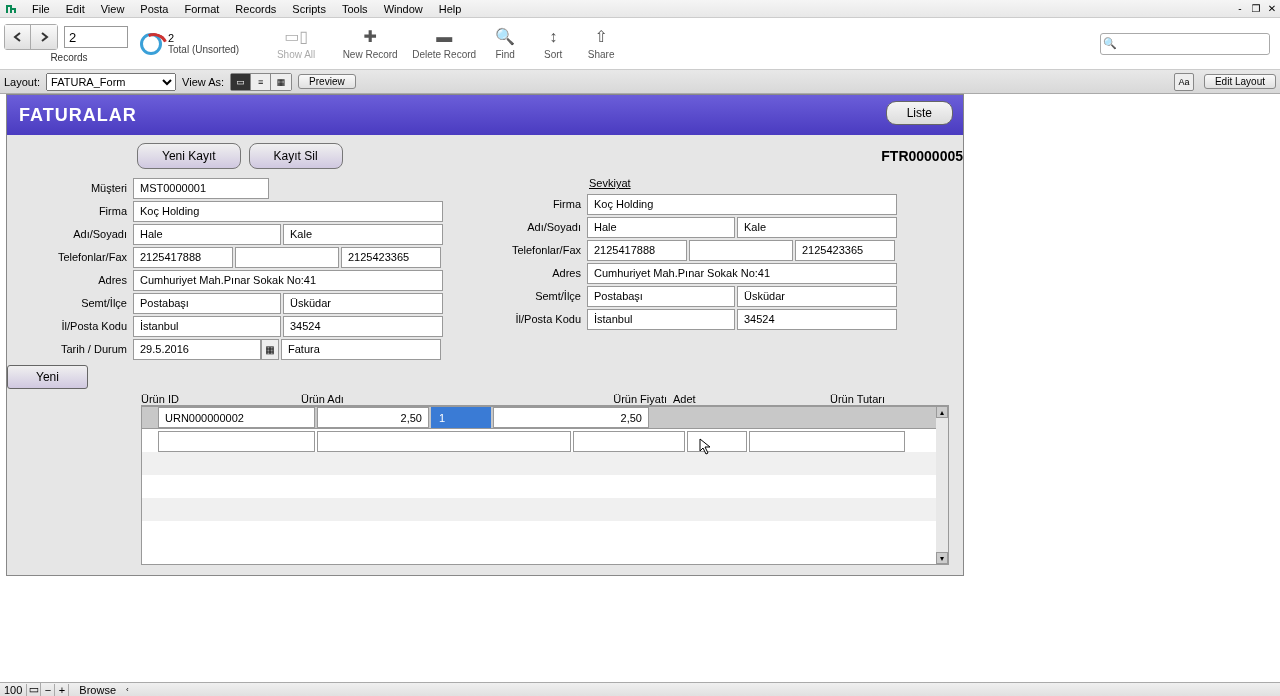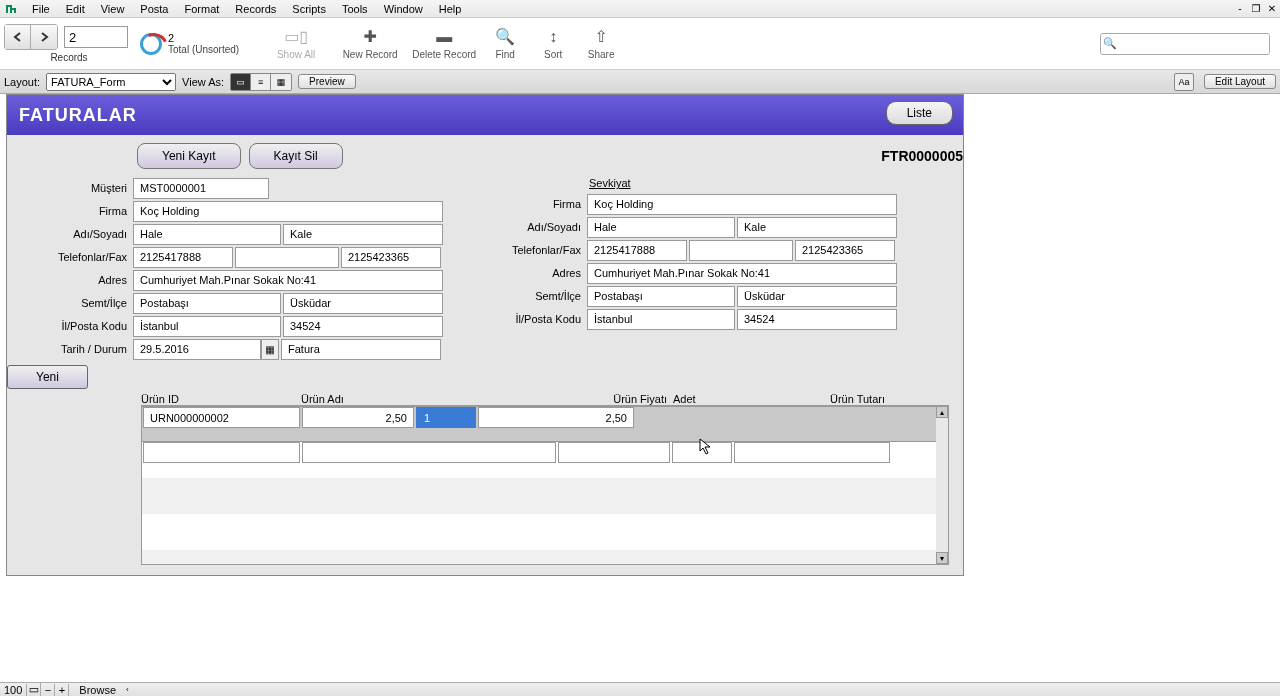--- a/index.html
+++ b/index.html
@@ -81,21 +81,21 @@
 .grid-headers span:nth-child(2){ width:256px;}
 .grid-headers span:nth-child(3){ width:116px; text-align:right; padding-right:6px;}
 .grid-headers span:nth-child(4){ width:60px;}
 .grid-headers span:nth-child(5){ width:158px; text-align:right; padding-right:6px;}
 
 .portal { margin-left:134px; width:808px; height:160px; border:1px solid #999; background:#fff; position:relative;}
 .portal-inner { width:796px; height:100%; overflow:hidden;}
 .portal .scrollbar { position:absolute; right:0; top:0; width:12px; height:100%; background:#e8e8e8;}
 .portal .scrollbar .up, .portal .scrollbar .down { height:12px; background:#ccc; border:1px solid #999; font-size:8px; display:flex; align-items:center; justify-content:center;}
 .portal .scrollbar .down { position:absolute; bottom:0; width:12px;}
-.prow { display:flex; height:36px; align-items:flex-start;}
+.prow { display:flex; height:23px; align-items:flex-end;padding-left:15px;}
 .prow.stripe { background:#f0f0f0; }
 .prow.active { background:#c8c8c8; border-top:1px solid #999; border-bottom:1px solid #999;}
 .prow input { height:21px; border:1px solid #999; background:#fff; margin:0 1px; padding:2px 6px; font-size:11px;}
 .prow input.r { text-align:right; }
 .prow .c1 { width:157px; }
 .prow .c2 { width:254px; }
 .prow .c3 { width:112px; }
 .prow .c4 { width:60px; }
 .prow .c5 { width:156px; }
 .prow input.sel { background:#3a7bd5; color:#fff; border:2px solid #3a7bd5;}

